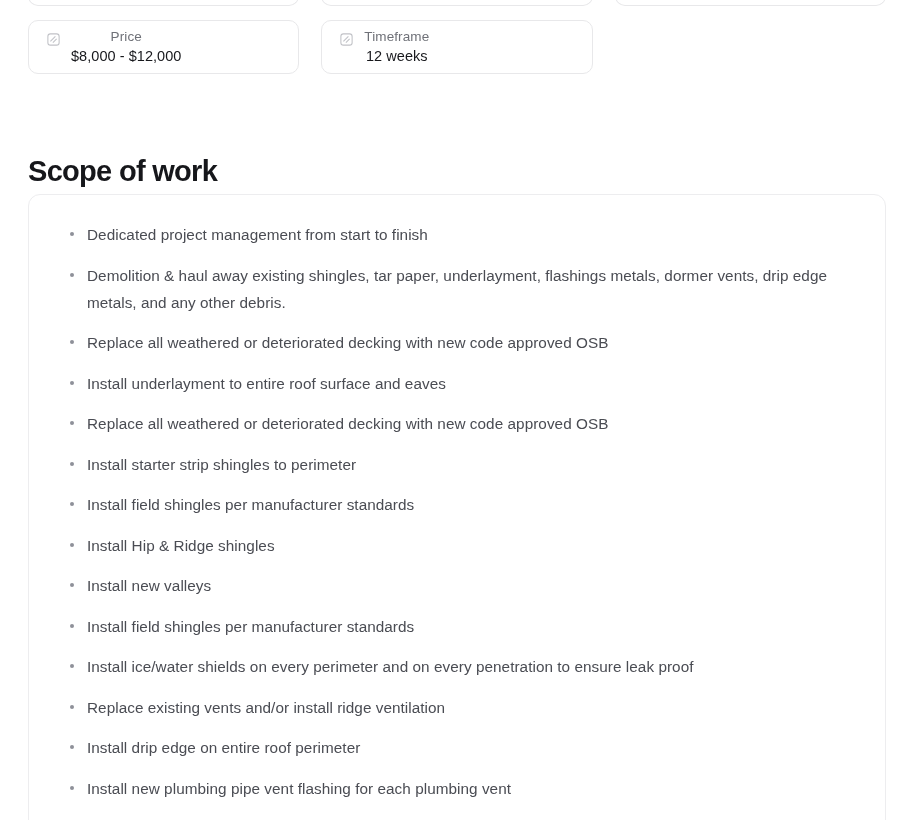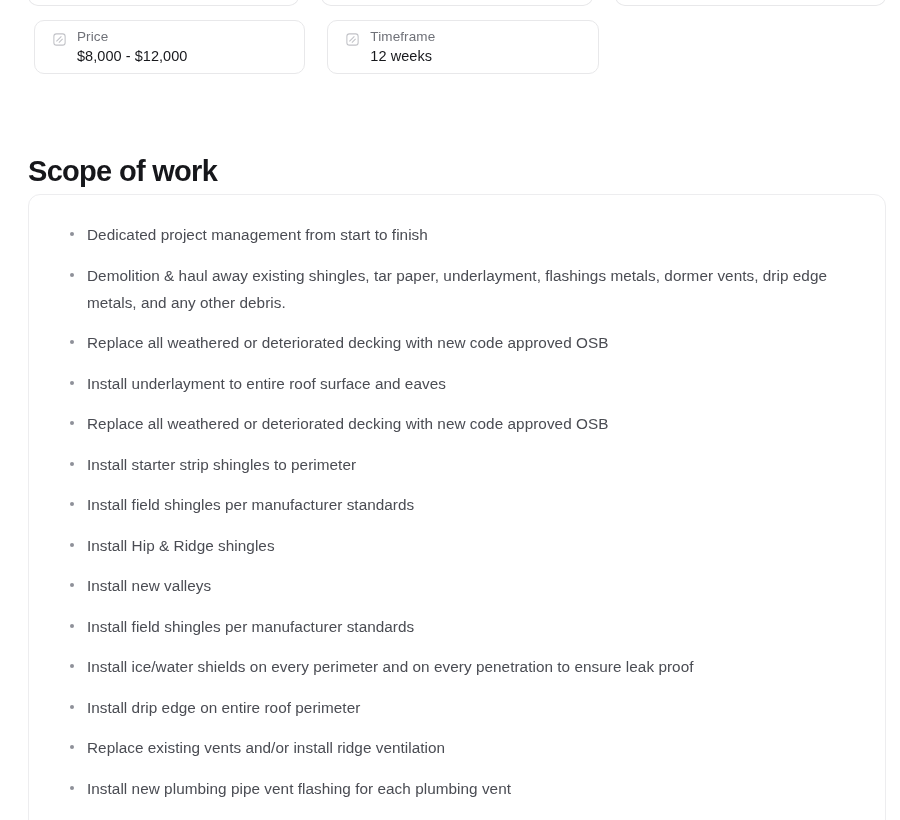--- a/index.html
+++ b/index.html
@@ -35,24 +35,25 @@
     border: 1px solid #e8e8ea;
     border-top: none;
     border-radius: 0 0 10px 10px;
     background: #ffffff;
   }
 
   
   .meta-row {
     position: absolute;
     top: 20px;
-    left: 34px;
+    left: 28px;
     width: 858px;
     display: flex;
     gap: 22px;
+    text-align: center;
   }
   .meta-card {
     width: 279px;
     height: 54px;
     border: 1px solid #e8e8ea;
     border-radius: 10px;
     background: #ffffff;
     padding: 8px 0 0 17px;
     display: flex;
     align-items: flex-start;
@@ -182,19 +183,19 @@
       <li><span class="bullet"></span><span>Demolition &amp; haul away existing shingles, tar paper, underlayment, flashings metals, dormer vents, drip edge metals, and any other debris.</span></li>
       <li><span class="bullet"></span><span>Replace all weathered or deteriorated decking with new code approved OSB</span></li>
       <li><span class="bullet"></span><span>Install underlayment to entire roof surface and eaves</span></li>
       <li><span class="bullet"></span><span>Replace all weathered or deteriorated decking with new code approved OSB</span></li>
       <li><span class="bullet"></span><span>Install starter strip shingles to perimeter</span></li>
       <li><span class="bullet"></span><span>Install field shingles per manufacturer standards</span></li>
       <li><span class="bullet"></span><span>Install Hip &amp; Ridge shingles</span></li>
       <li><span class="bullet"></span><span>Install new valleys</span></li>
       <li><span class="bullet"></span><span>Install field shingles per manufacturer standards</span></li>
       <li><span class="bullet"></span><span>Install ice/water shields on every perimeter and on every penetration to ensure leak proof</span></li>
+      <li><span class="bullet"></span><span>Replace existing vents and/or install ridge ventilation</span></li>
       <li><span class="bullet"></span><span>Install drip edge on entire roof perimeter</span></li>
-      <li><span class="bullet"></span><span>Replace existing vents and/or install ridge ventilation</span></li>
       <li><span class="bullet"></span><span>Install new plumbing pipe vent flashing for each plumbing vent</span></li>
     </ul>
   </div>
 
 </div>
 
 </body></html>

